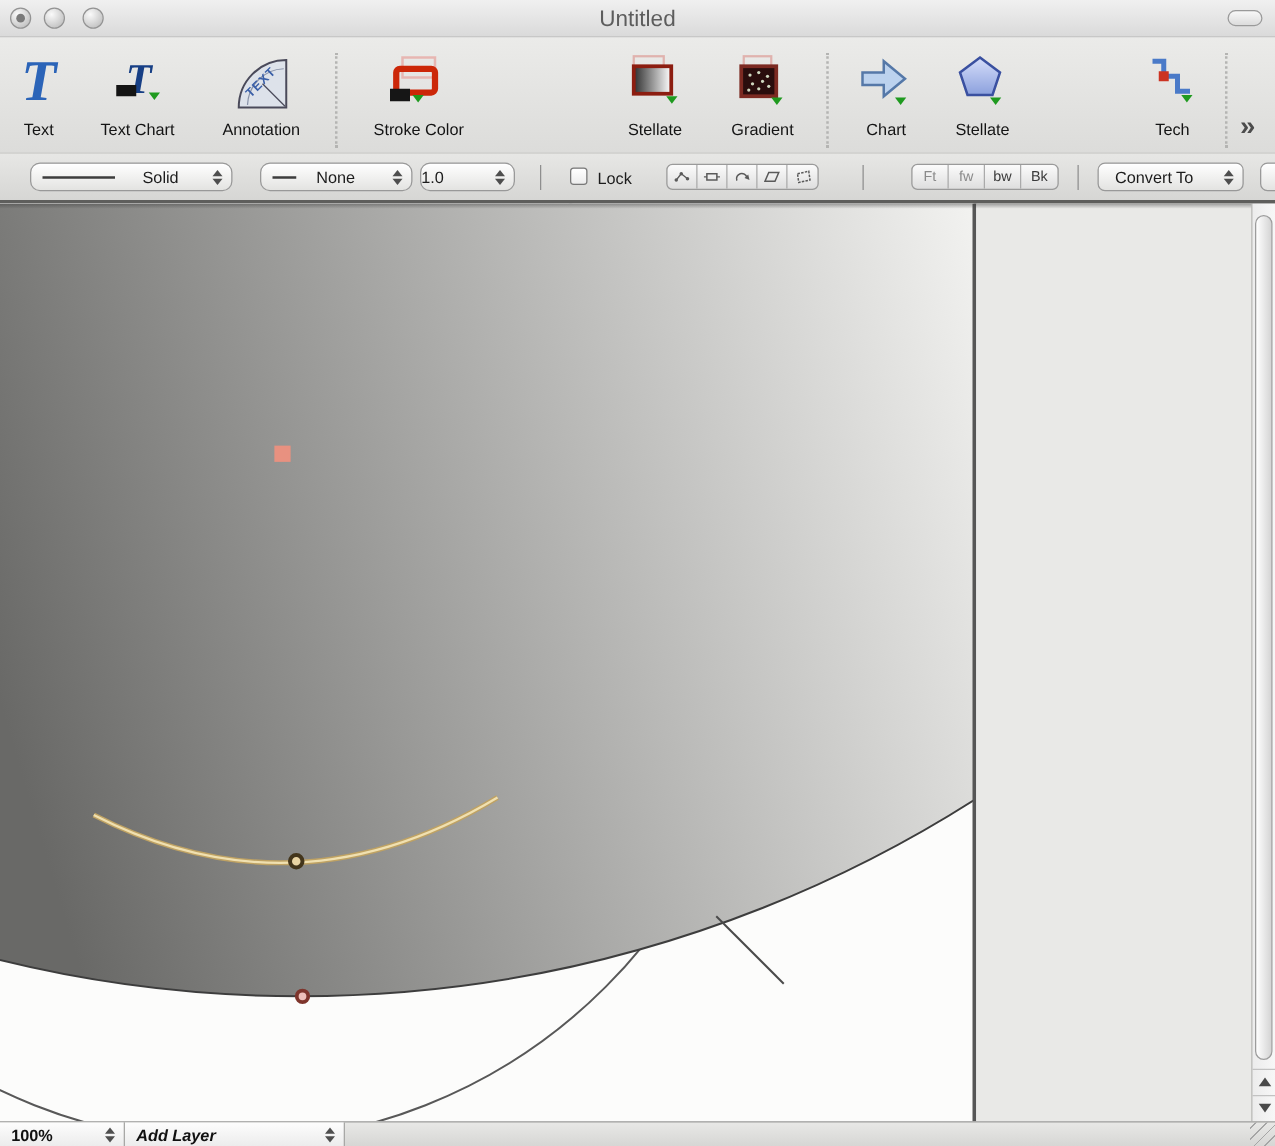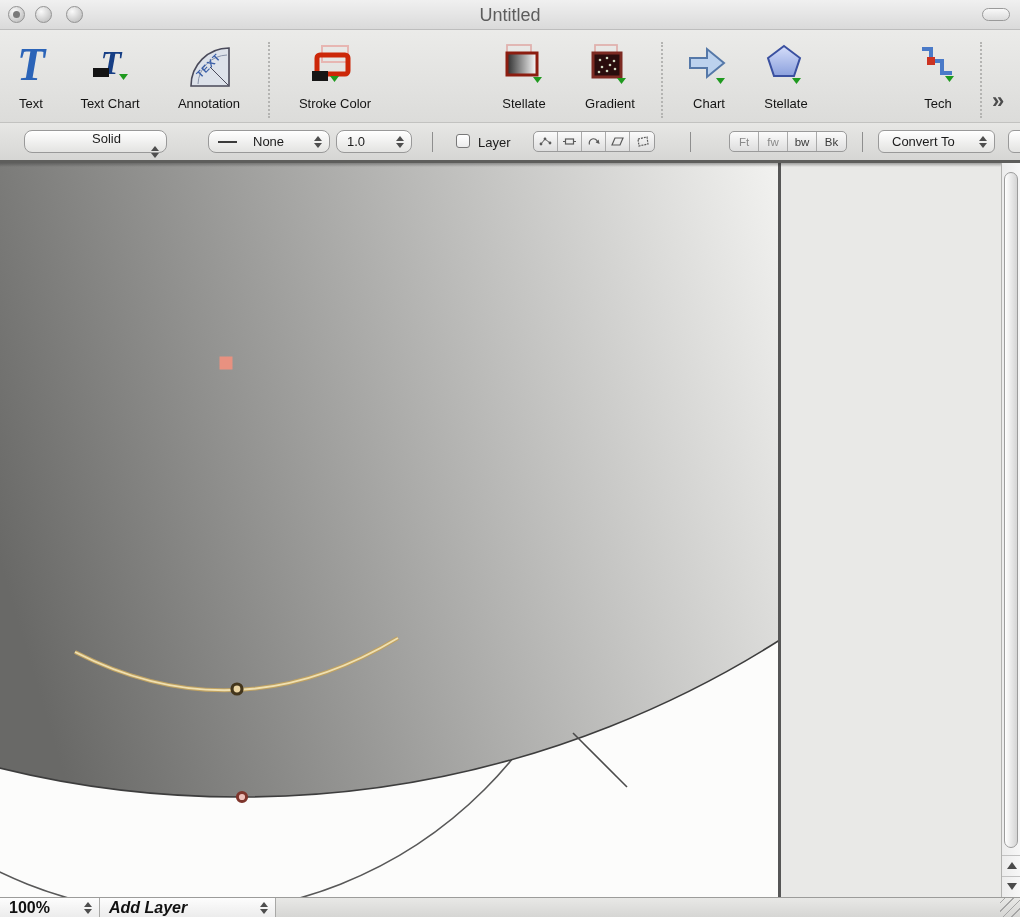--- a/index.html
+++ b/index.html
@@ -67,21 +67,21 @@
     background:linear-gradient(to right,#ffffff,#d4d4d4);border:1px solid #9c9c9c;}
   .scroll-btn{position:absolute;left:0;width:19px;height:20px;display:flex;align-items:center;justify-content:center;
     border-top:1px solid #c2c2c2;}
   .scroll-btn .tri-up{width:0;height:0;border-left:5px solid transparent;border-right:5px solid transparent;border-bottom:7px solid #4a4a4a;}
   .scroll-btn .tri-dn{width:0;height:0;border-left:5px solid transparent;border-right:5px solid transparent;border-top:7px solid #4a4a4a;}
   
   .statusbar{position:absolute;left:0;top:897px;width:1020px;height:20px;
     background:linear-gradient(#e8e8e6,#d6d6d4);border-top:1px solid #9c9c9a;}
   .sb-box{position:absolute;top:0;height:20px;background:linear-gradient(#fdfdfd,#ebebeb);
     border-right:1px solid #a8a8a6;display:flex;align-items:center;
-    font-size:16px;font-weight:700;color:#111;}
+    font-size:13px;font-weight:700;color:#111;}
   .sb-box .txt{margin-left:9px;}
   .resize-grip{position:absolute;right:0;top:0;width:20px;height:20px;
     background:repeating-linear-gradient(135deg,transparent 0 3px,#a5a5a5 3px 4px,transparent 4px 6px);}
   svg{display:block;}
 </style>
 </head>
 <body>
 
 <div id="window">
 
@@ -221,50 +221,50 @@
       </div>
       <div class="tb-label">Tech</div>
     </div>
 
     <div class="tb-div" style="left:980px;"></div>
     <div class="tb-chevron" style="left:992px;">»</div>
   </div>
 
   <div class="formatbar">
 
-    <div class="pill" style="left:24px;width:143px;flex-direction:column;">
+    <div class="pill" style="left:24px;width:162px;">
       <div class="line-sample" style="width:58px;"></div>
       <span style="margin-left:22px;">Solid</span>
       <div class="stepper">
           <div class="up"></div>
           <div class="dn"></div>
         </div>
     </div>
 
     <div class="pill" style="left:208px;width:122px;">
       <div class="line-sample" style="width:19px;"></div>
       <span style="margin-left:16px;">None</span>
       <div class="stepper">
           <div class="up"></div>
           <div class="dn"></div>
         </div>
     </div>
 
     <div class="pill" style="left:336px;width:76px;">
-      <span style="margin-left:10px;">1.0</span>
+      <span style="">1.0</span>
       <div class="stepper">
           <div class="up"></div>
           <div class="dn"></div>
         </div>
     </div>
 
     <div class="fb-sep" style="left:432px;"></div>
 
     <div class="checkbox" style="left:456px;"></div>
-    <div class="fb-label" style="left:478px;">Layer</div>
+    <div class="fb-label" style="left:478px;">Lock</div>
 
     <div class="seg5" style="left:533px;">
       <div class="seg">
         <svg width="13" height="11" viewBox="0 0 13 11">
             <path d="M2,8 L6,3 L11,7" fill="none" stroke="#5a5a5a" stroke-width="1"></path>
             <circle cx="2" cy="8" r="1.4" fill="#5a5a5a"></circle>
             <circle cx="6" cy="3" r="1.4" fill="#5a5a5a"></circle>
             <circle cx="11" cy="7" r="1.4" fill="#5a5a5a"></circle>
           </svg>
       </div>

